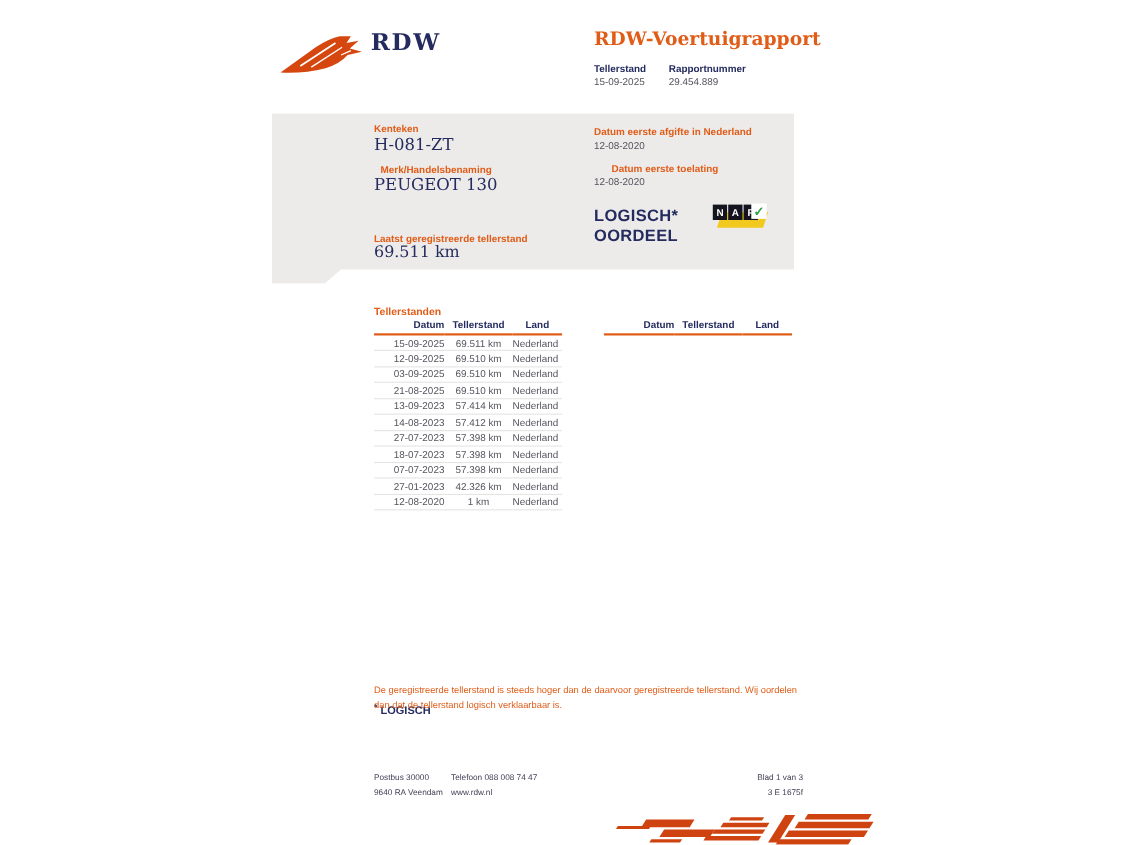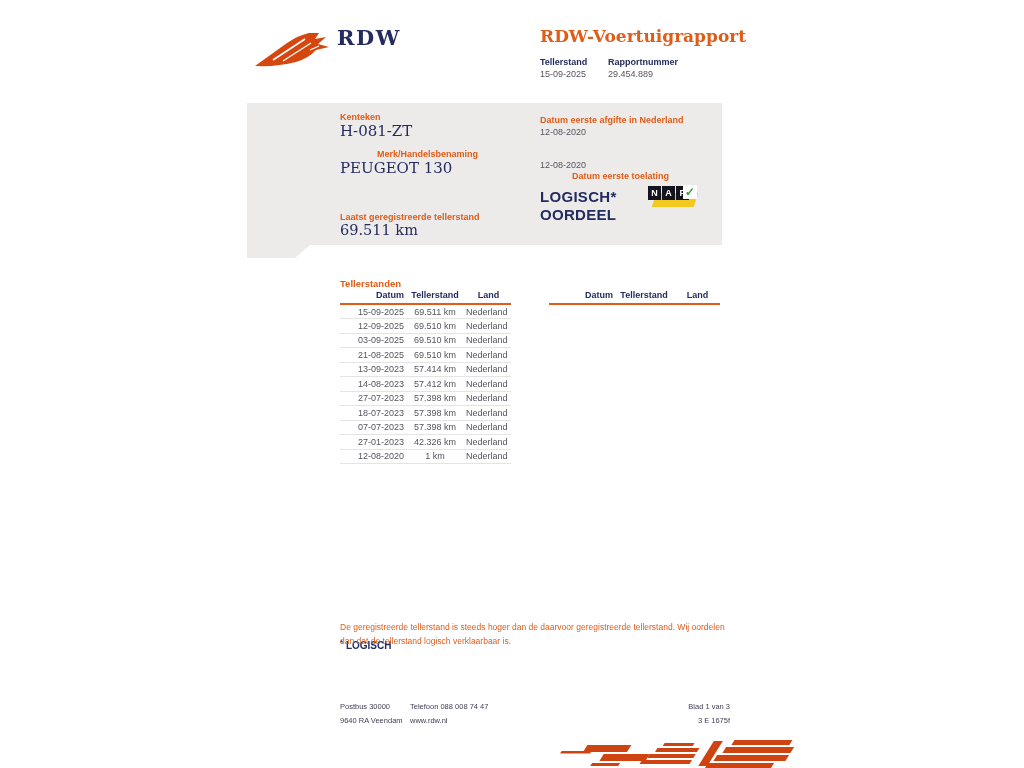--- a/index.html
+++ b/index.html
@@ -77,30 +77,30 @@
 <div class="abs meta-label" style="left:540px; top:57px;">Tellerstand</div>
 <div class="abs meta-label" style="left:608px; top:57px;">Rapportnummer</div>
 <div class="abs meta-value" style="left:540px; top:69px;">15-09-2025</div>
 <div class="abs meta-value" style="left:608px; top:69px;">29.454.889</div>
 
 <div class="abs graybox"></div>
 
 <div class="abs field-label" style="left:340px; top:112px;">Kenteken</div>
 <div class="abs serif field-value-lg" style="left:340px; top:122px;">H-081-ZT</div>
 
-<div class="abs field-label" style="left:360px; top:149px;padding-left:17px;">Merk/Handelsbenaming</div>
+<div class="abs field-label" style="left:329px; top:149px;padding-left:17px;">Merk/Handelsbenaming</div>
 <div class="abs serif field-value-lg" style="left:340px; top:159px;">PEUGEOT 130</div>
 
 <div class="abs field-label" style="left:340px; top:212px;">Laatst geregistreerde tellerstand</div>
 <div class="abs serif field-value-lg" style="left:340px; top:222px; font-size:14.5px;">69.511 km</div>
 
 <div class="abs field-label" style="left:540px; top:115px;">Datum eerste afgifte in Nederland</div>
 <div class="abs field-value-sm" style="left:540px; top:127px;">12-08-2020</div>
 
-<div class="abs field-label" style="left:572px; top:148px;margin-top:23px;">Datum eerste toelating</div>
+<div class="abs field-label" style="left:556px; top:148px;">Datum eerste toelating</div>
 <div class="abs field-value-sm" style="left:540px; top:160px;">12-08-2020</div>
 
 <div class="abs oordeel" style="left:540px; top:188px;">
   <div>LOGISCH*</div>
   <div>OORDEEL</div>
 </div>
 
 <div class="abs nap">
   <div class="yellow"></div>
   <div class="cell n">N</div>

